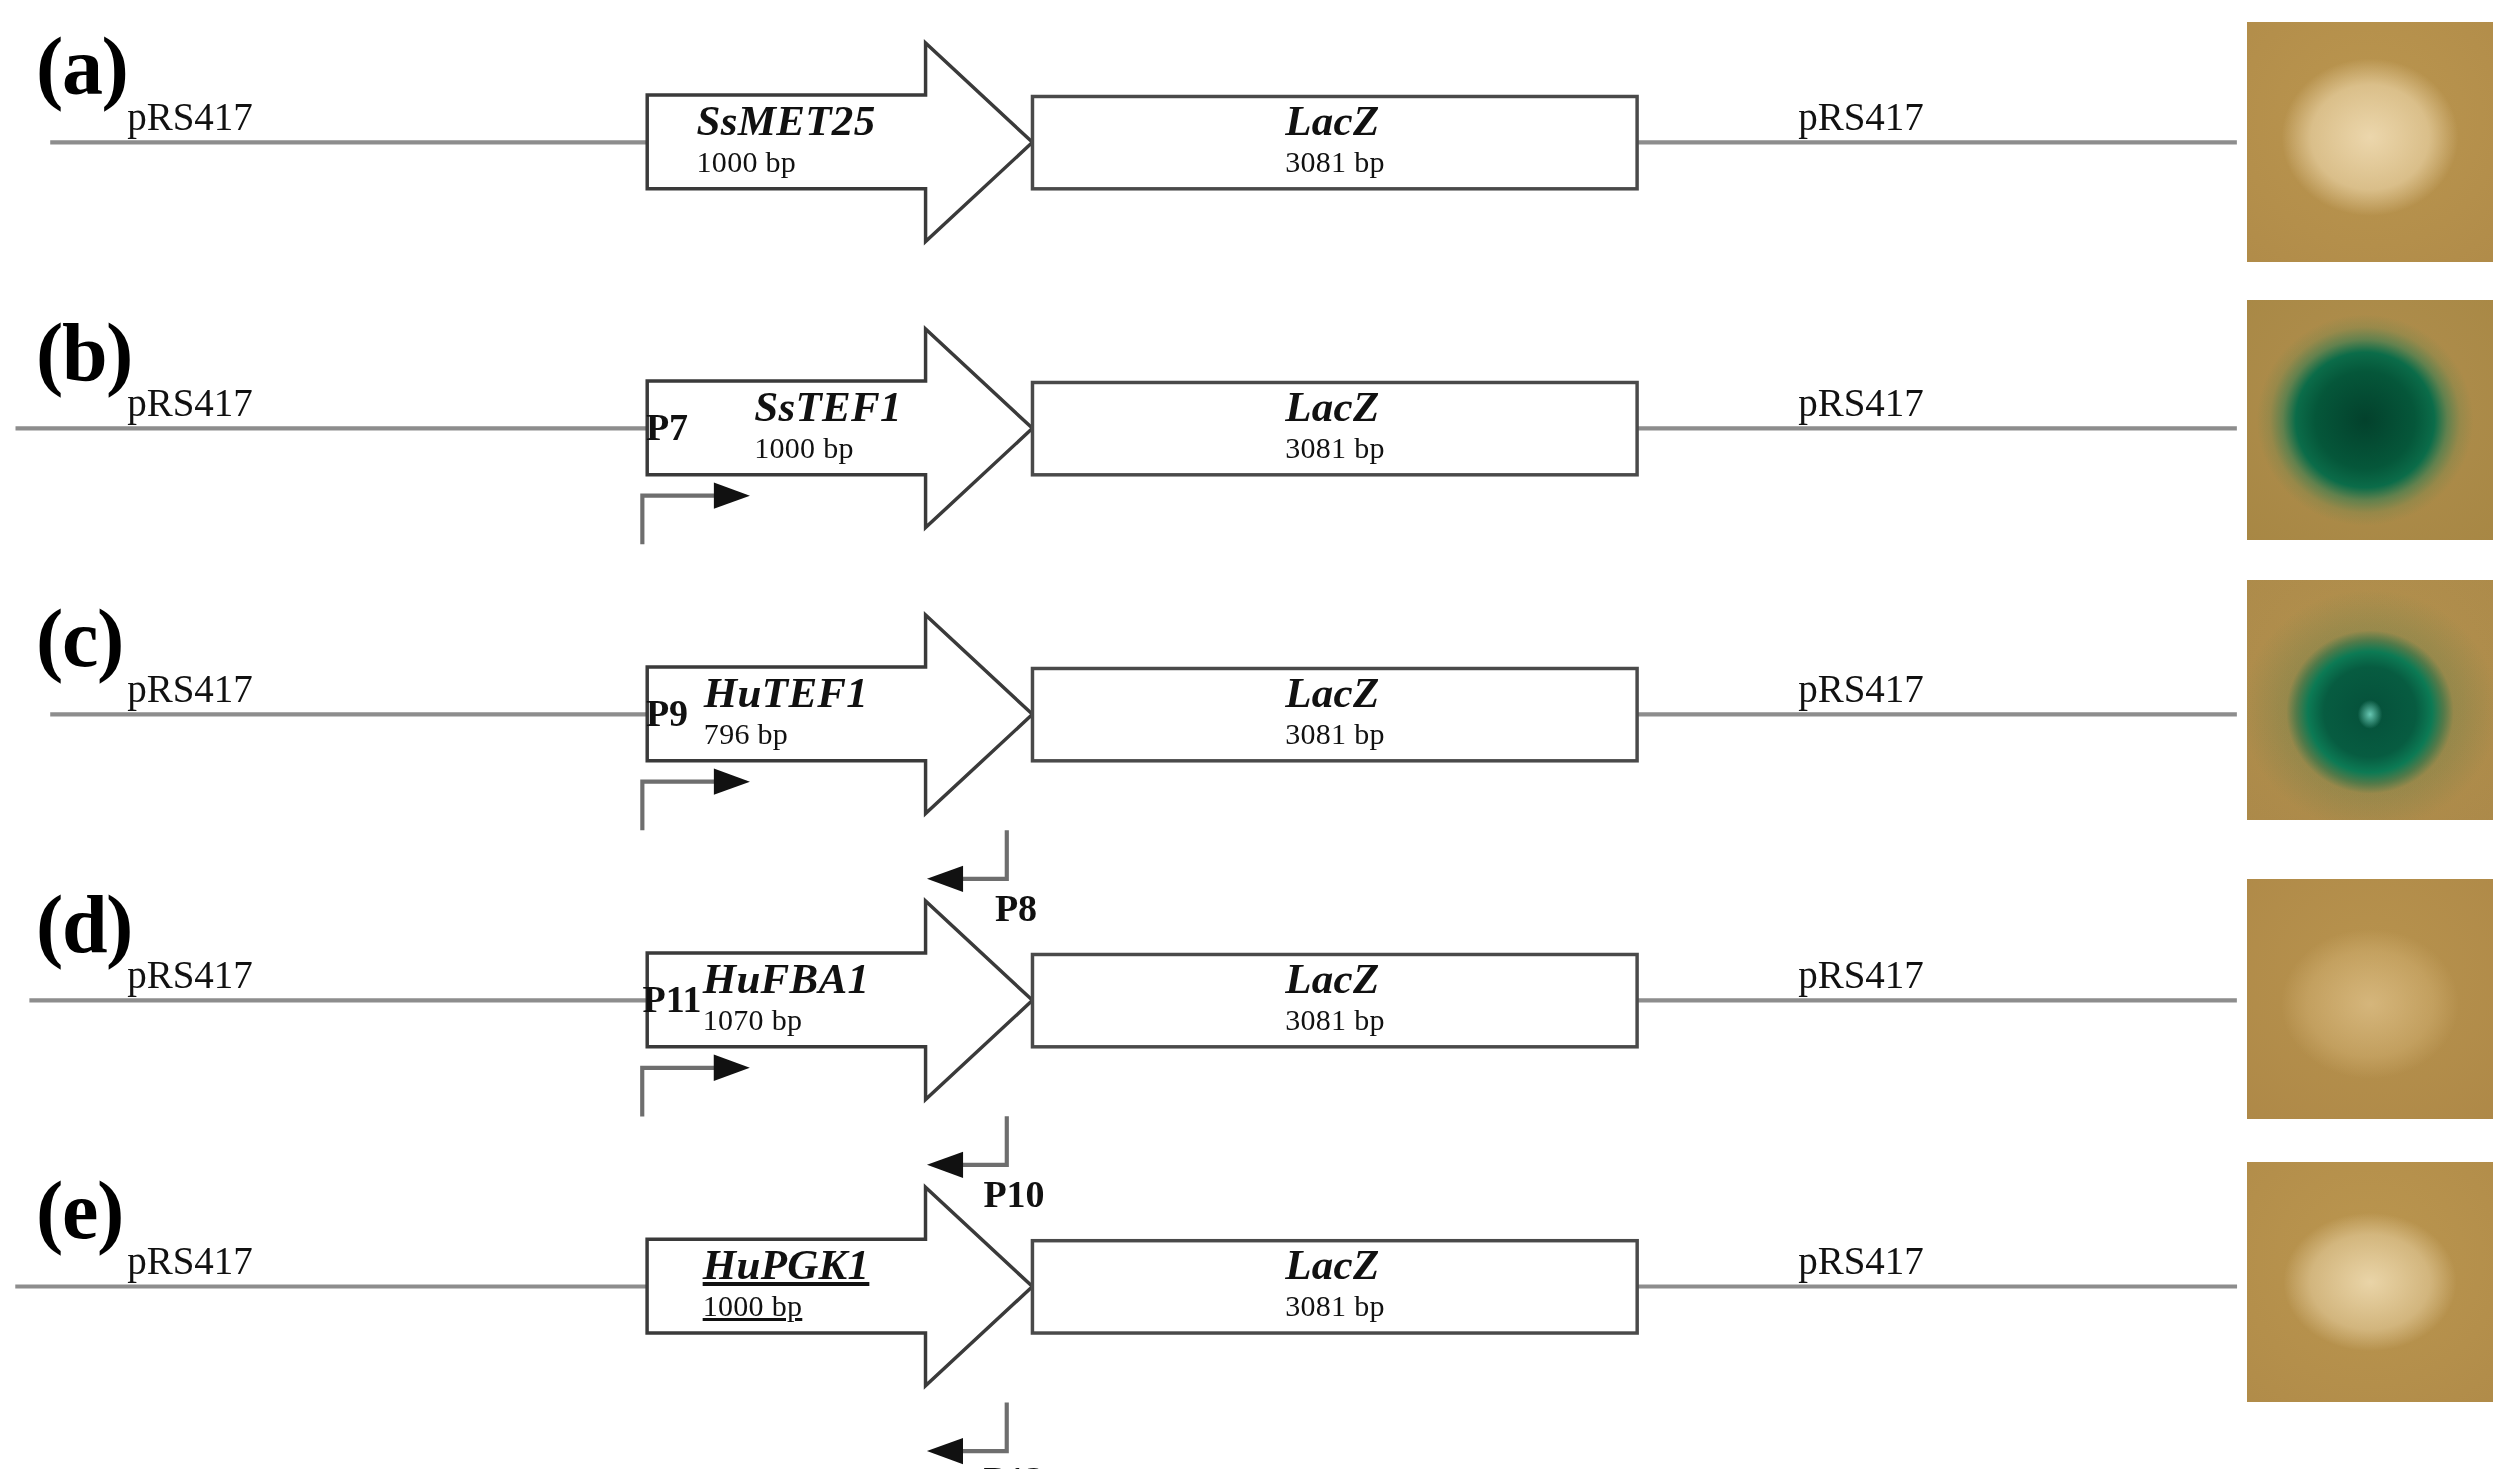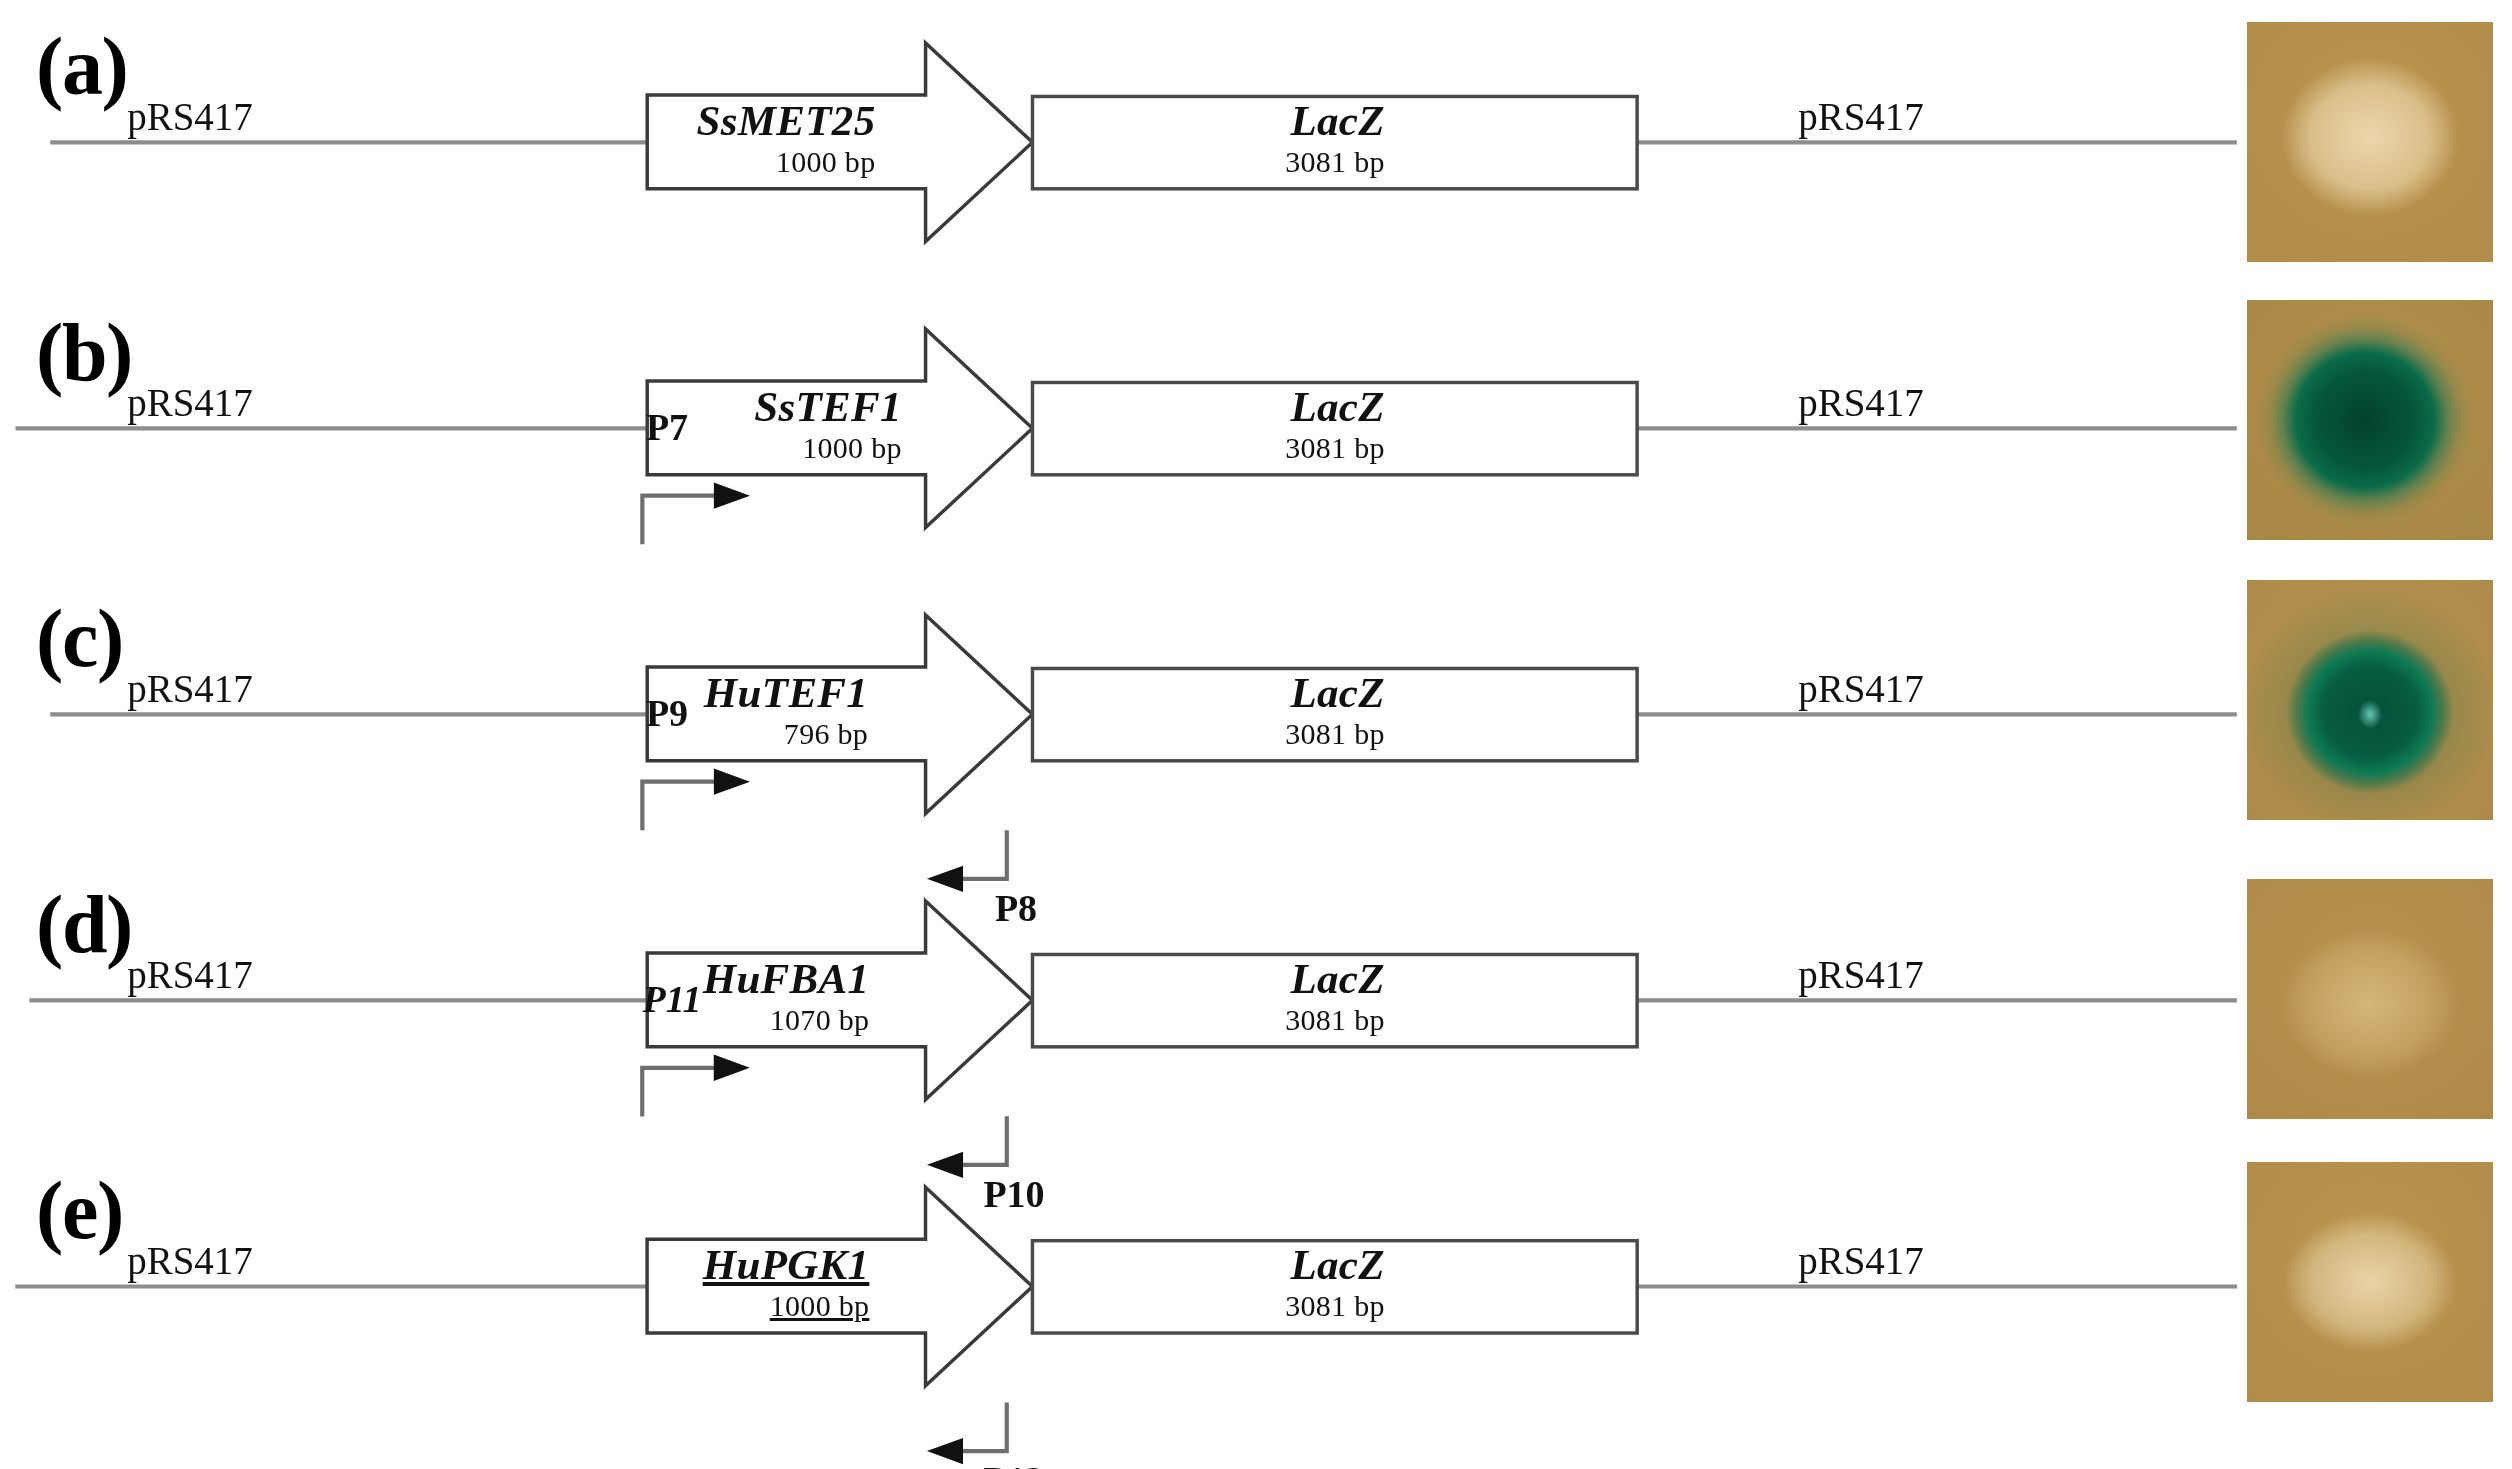--- a/index.html
+++ b/index.html
@@ -68,21 +68,21 @@
     position: absolute;
     font-family: "Liberation Serif", "DejaVu Serif", serif;
     font-size: 39px;
     color: #111111;
     white-space: nowrap;
     transform: translate(-50%, -100%);
     text-align: center;
   }
   .feature-label {
     position: absolute;
-    text-align: right;
+    text-align: left;
     white-space: nowrap;
     transform: translateX(-50%);
     color: #111111;
   }
   .feature-name {
     display: block;
     font-family: "Liberation Serif", "DejaVu Serif", serif;
     font-style: italic;
     font-weight: bold;
     font-size: 43px;
@@ -291,21 +291,21 @@
     <div class="feature-label" style="left:786px;top:99px;text-decoration:underline;">
       <span class="feature-name">HuPGK1</span>
       <span class="feature-size">1000 bp</span>
     </div>
 
     <div class="feature-label" style="left:1335px;top:99px;">
       <span class="feature-name">LacZ</span>
       <span class="feature-size">3081 bp</span>
     </div>
 
-    <div class="primer-label" style="left:672px;top:-167px;font-style:italic;">P11</div>
+    <div class="primer-label" style="left:672px;top:-167px;">P11</div>
     <div class="primer-label" style="left:1014px;top:314px;">P12</div>
 
     <div class="colony-tile" style="left:2247px;top:18px;width:246px;height:240px;
                 background:
                   radial-gradient(ellipse 44% 36% at 50% 50%, rgba(240,221,180,0.88) 0%, rgba(232,210,165,0.55) 55%, rgba(196,156,88,0.0) 80%),
                   radial-gradient(ellipse 120% 120% at 50% 40%, #bb964f 0%, #ab8646 100%);">
     </div>
   </div>
 
 </div>

